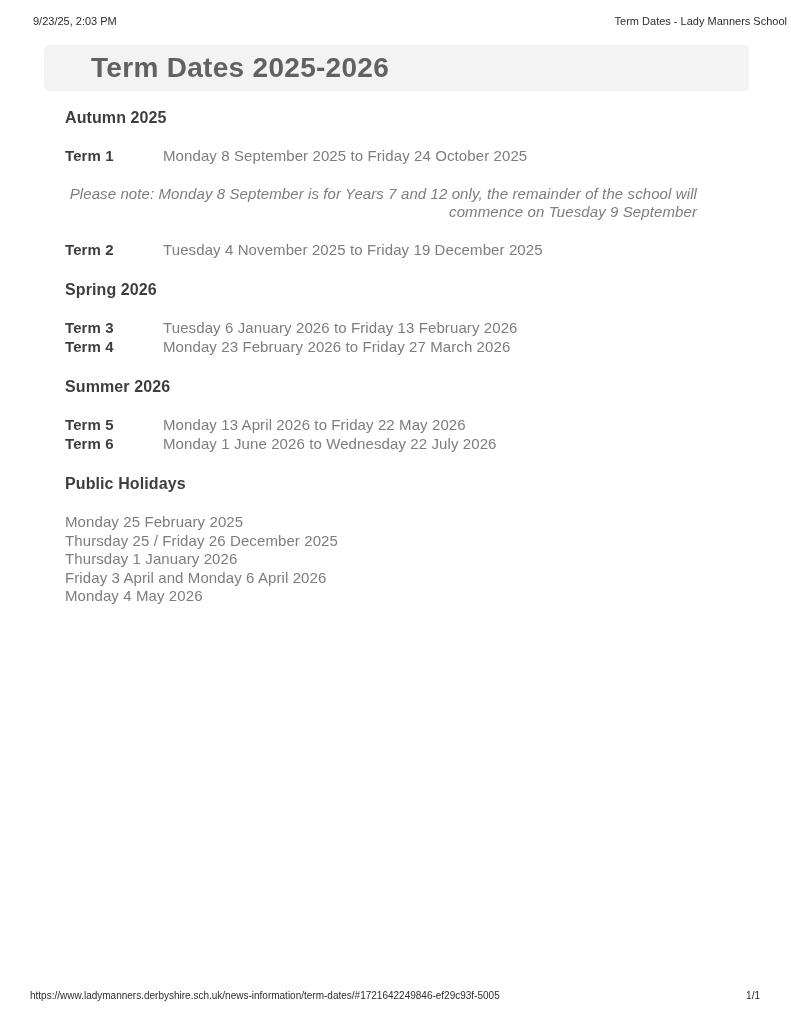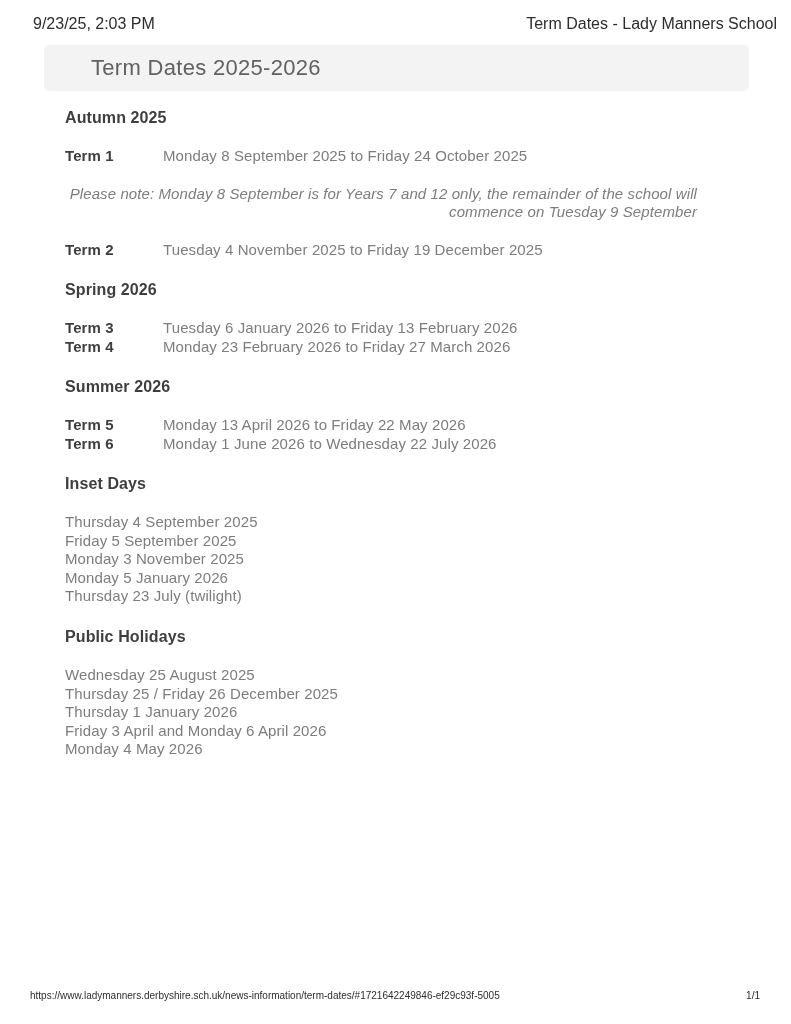--- a/index.html
+++ b/index.html
@@ -17,23 +17,23 @@
     height: 1024px;
     position: relative;
     overflow: hidden;
     background: var(--page-bg);
     font-family: "Liberation Sans", "DejaVu Sans", sans-serif;
   }
 
   
   .print-header {
     position: absolute;
-    top: 15px; left: 0; right: 14px;
+    top: 15px; left: 0; right: 4px;
     height: 14px;
-    font-size: 16px;
+    font-size: 11px;
     color: var(--chrome-color);
   }
   .print-datetime { position: absolute; left: 33px; top: 0; white-space: nowrap; }
   .print-doc-title { position: absolute; left: 0; right: 0; top: 0; text-align: right; white-space: nowrap; }
 
   .print-footer {
     position: absolute;
     top: 990px; left: 0; right: 0;
     height: 14px;
     font-size: 10px;
@@ -52,22 +52,22 @@
     width: 705px;
     height: 46px;
     background: var(--banner-bg);
     border-radius: 5px;
     display: flex;
     align-items: center;
     padding-left: 47px;
     margin-bottom: 17px;
   }
   .page-title {
-    font-size: 22px;
-    font-weight: normal;
+    font-size: 28px;
+    font-weight: bold;
     letter-spacing: 0.3px;
     color: var(--title-color);
   }
 
   .content {
     margin-left: 21px;
     width: 640px;
     font-size: 15px;
     letter-spacing: 0.1px;
     color: var(--body-color);
@@ -149,35 +149,25 @@
           <span class="term-label">Term 5</span>
           <span class="term-dates">Monday 13 April 2026 to Friday 22 May 2026</span>
         </div>
         <div class="term-row">
           <span class="term-label">Term 6</span>
           <span class="term-dates">Monday 1 June 2026 to Wednesday 22 July 2026</span>
         </div>
       </div>
     </div>
 
-    <div class="section">
-      <div class="section-heading">Inset Days</div>
-      <div class="para date-list">
-        <div>Thursday 4 September 2025</div>
-        <div>Friday 5 September 2025</div>
-        <div>Monday 3 November 2025</div>
-        <div>Monday 5 January 2026</div>
-        <div>Thursday 23 July (twilight)</div>
-      </div>
-    </div>
 
     <div class="section">
       <div class="section-heading">Public Holidays</div>
       <div class="para date-list">
-        <div>Wednesday 25 August 2025</div>
+        <div>Monday 25 February 2025</div>
         <div>Thursday 25 / Friday 26 December 2025</div>
         <div>Thursday 1 January 2026</div>
         <div>Friday 3 April and Monday 6 April 2026</div>
         <div>Monday 4 May 2026</div>
       </div>
     </div>
 
   </div>
 </div>
 

